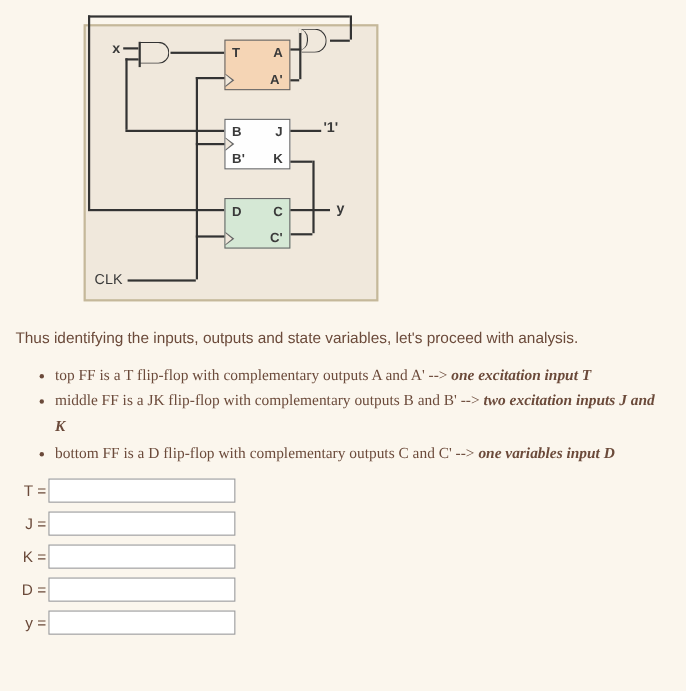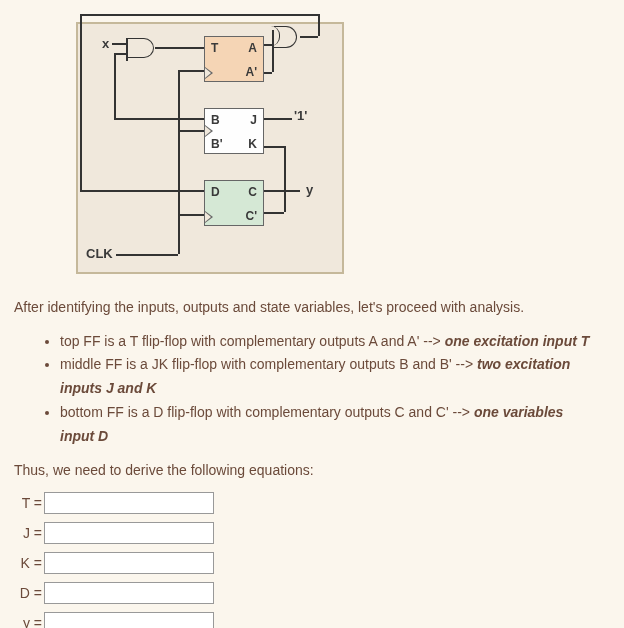--- a/index.html
+++ b/index.html
@@ -49,21 +49,21 @@
       position: absolute;
       left: -8px; top: -5px;
       width: 0; height: 0;
       border-top: 5px solid transparent;
       border-bottom: 5px solid transparent;
       border-left: 6px solid #f0e8dc;
     }
     .wire-label {
       position: absolute;
       font-size: 13px;
-      font-weight: bold;
+      font-weight: normal;
     }
     .and-gate {
       position: absolute;
       left: 48px; top: 14px;
       width: 28px; height: 20px;
       border: 1.5px solid #333;
       border-left: none;
       border-radius: 0 14px 14px 0;
       background: #f0e8dc;
     }
@@ -98,23 +98,24 @@
     }
     .hline { position: absolute; height: 1.5px; background: #333; }
     .vline { position: absolute; width: 1.5px; background: #333; }
 
     .content p {
       color: #6b4a3a;
       margin: 12px 0;
       line-height: 1.4;
     }
     .content ul {
-      margin: 10px 18px;
+      margin: 10px 8px;
       padding-left: 28px;
       color: #6b4a3a;
+      font-family: Liberation Serif, serif;
     }
     .content li { line-height: 1.7; }
     .bold { font-weight: bold; }
     .bolditalic { font-weight: bold; font-style: italic; }
     .eq-row {
       margin: 8px 0;
       display: flex;
       align-items: center;
       color: #6b4a3a;
     }
@@ -181,27 +182,26 @@
     <div class="wire-label" style="left:8px;top:222px">CLK</div>
     <div class="hline" style="left:38px;top:230px;width:62px"></div>
     <div class="vline" style="left:100px;top:46px;height:184px"></div>
     <div class="hline" style="left:100px;top:46px;width:26px"></div>
     <div class="hline" style="left:100px;top:106px;width:26px"></div>
     <div class="hline" style="left:100px;top:190px;width:26px"></div>
   </div>
 </div>
 
 <div class="content">
-  <p>After identifying the inputs, outputs and state variables, let's proceed with analysis.</p>
+  <p>Thus identifying the inputs, outputs and state variables, let's proceed with analysis.</p>
   <ul>
     <li><span>top FF is a T flip-flop with complementary outputs A and A' --&gt; </span><span class="bolditalic">one excitation input T</span></li>
     <li><span>middle FF is a JK flip-flop with complementary outputs B and B' --&gt; </span><span class="bolditalic">two excitation inputs J and K</span></li>
     <li><span>bottom FF is a D flip-flop with complementary outputs C and C' --&gt; </span><span class="bolditalic">one variables input D</span></li>
   </ul>
-  <p>Thus, we need to derive the following equations:</p>
 
   <div class="eq-row">
     <label>T =</label>
     <input type="text" style="">
   </div>
   <div class="eq-row">
     <label>J =</label>
     <input type="text" style="">
   </div>
   <div class="eq-row">

